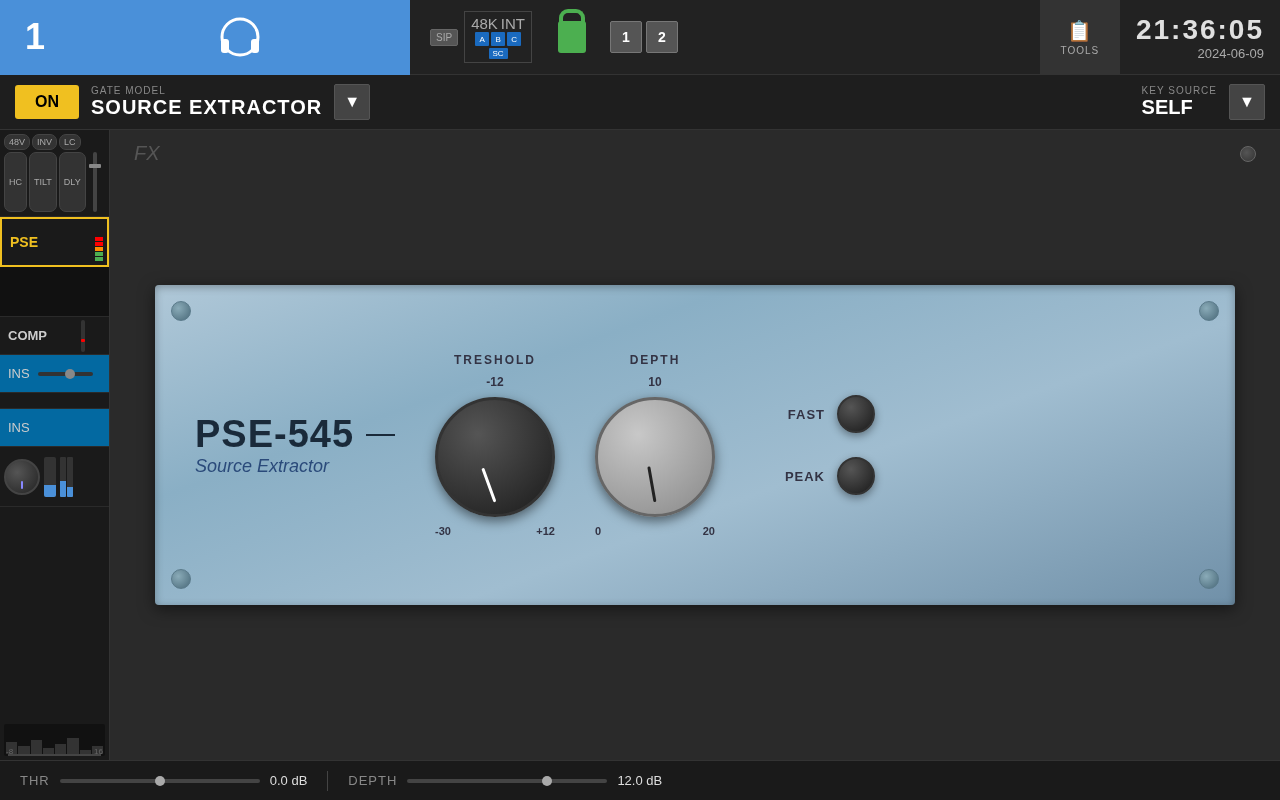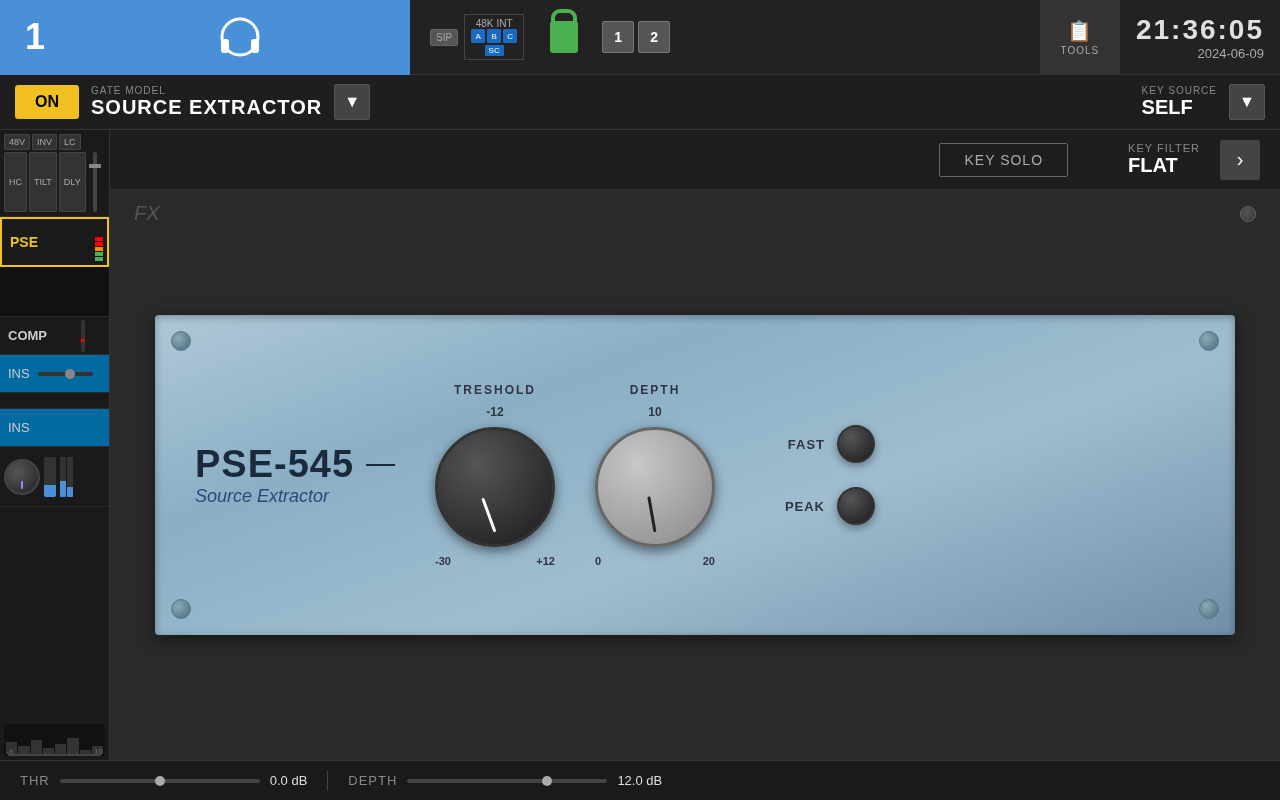--- a/index.html
+++ b/index.html
@@ -63,21 +63,21 @@
       border: 1px solid #444;
       display: flex;
       flex-direction: column;
       align-items: center;
       padding: 3px 6px;
       font-size: 9px;
     }
     .freq-badge .top-row {
       display: flex;
       gap: 3px;
-      font-size: 10px;
+      font-size: 15px;
       color: #aaa;
     }
     .freq-badge .abc-row {
       display: flex;
       gap: 2px;
     }
     .abc-box {
       width: 14px;
       height: 14px;
       background: #1a6abf;
@@ -254,21 +254,21 @@
       padding: 4px;
       gap: 2px;
       border-bottom: 1px solid #2a2a2a;
     }
     .small-btn {
       background: #333;
       border: 1px solid #444;
       color: #aaa;
       font-size: 9px;
       padding: 2px 4px;
-      border-radius: 1px;
+      border-radius: 7px;
       cursor: pointer;
     }
     .sidebar-fader {
       display: flex;
       align-items: center;
       justify-content: flex-end;
       flex: 1;
     }
     .vertical-fader {
       width: 4px;
@@ -843,28 +843,20 @@
         </div>
         <div style="position:absolute; bottom:0; left:4px; right:4px; height:2px; background:#444;"></div>
         <div style="position:absolute; bottom:0; font-size:8px; color:#666; left:2px;">-8</div>
         <div style="position:absolute; bottom:0; font-size:8px; color:#666; right:2px;">16</div>
       </div>
     </div>
   </div>
 
   <div class="content-area">
 
-    <div class="key-solo-row">
-      <button class="key-solo-btn">KEY SOLO</button>
-      <div style="margin-left:40px;">
-        <div class="key-filter-label">KEY FILTER</div>
-        <div class="key-filter-name">FLAT</div>
-      </div>
-      <button class="chevron-btn">›</button>
-    </div>
 
     <div class="fx-panel">
       <div class="fx-label">FX</div>
       <div class="fx-screws"></div>
 
       <div class="pse-device">
         <div class="device-screw tl"></div>
         <div class="device-screw tr"></div>
         <div class="device-screw bl"></div>
         <div class="device-screw br"></div>

